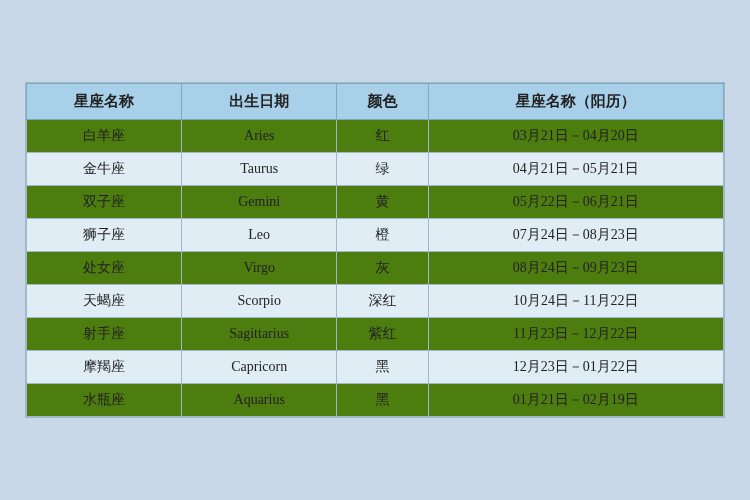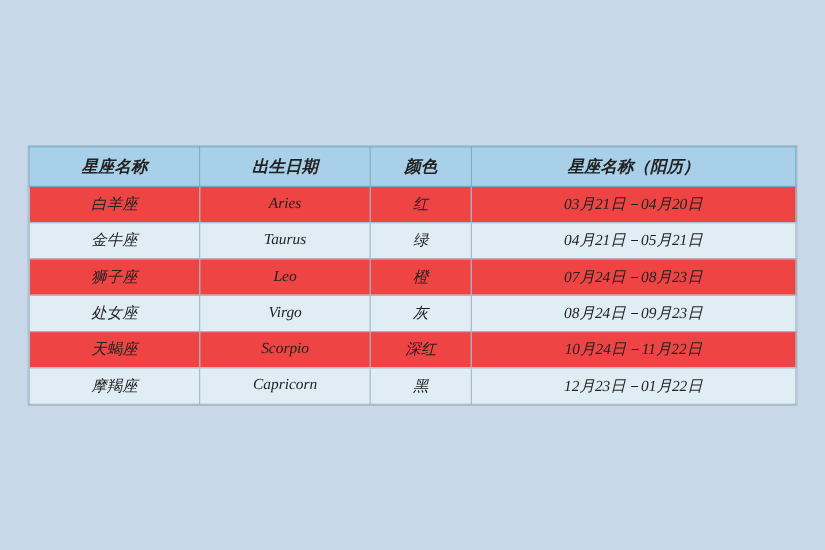--- a/index.html
+++ b/index.html
@@ -15,21 +15,20 @@
       display: flex;
       align-items: center;
       justify-content: center;
       font-family: "SimSun", "宋体", serif;
     }
 
     .table-container {
       background-color: #dce8f0;
       border: 1px solid #a0b8c8;
       width: 700px;
-      font-style: italic;
     }
 
     table {
       width: 100%;
       border-collapse: collapse;
     }
 
     thead tr th {
       background-color: #a8d0e8;
       border: 1px solid #7aaac0;
@@ -39,21 +38,21 @@
       font-weight: bold;
       color: #222;
     }
 
     tbody tr td {
       border: 1px solid #a0b8c8;
       padding: 7px 6px;
       text-align: center;
       font-size: 14px;
       color: #222;
-      background-color: #ef4444;
+      background-color: #4d7c0f;
     }
 
     tbody tr:nth-child(even) td {
       background-color: #e0edf5;
     }
   </style>
 </head>
 <body>
 
 <div class="table-container">
@@ -75,38 +74,56 @@
           <td>红</td>
           <td>03月21日－04月20日</td>
         </tr>
         <tr>
           <td>金牛座</td>
           <td>Taurus</td>
           <td>绿</td>
           <td>04月21日－05月21日</td>
         </tr>
         <tr>
+          <td>双子座</td>
+          <td>Gemini</td>
+          <td>黄</td>
+          <td>05月22日－06月21日</td>
+        </tr>
+        <tr>
           <td>狮子座</td>
           <td>Leo</td>
           <td>橙</td>
           <td>07月24日－08月23日</td>
         </tr>
         <tr>
           <td>处女座</td>
           <td>Virgo</td>
           <td>灰</td>
           <td>08月24日－09月23日</td>
         </tr>
         <tr>
           <td>天蝎座</td>
           <td>Scorpio</td>
           <td>深红</td>
           <td>10月24日－11月22日</td>
         </tr>
         <tr>
+          <td>射手座</td>
+          <td>Sagittarius</td>
+          <td>紫红</td>
+          <td>11月23日－12月22日</td>
+        </tr>
+        <tr>
           <td>摩羯座</td>
           <td>Capricorn</td>
           <td>黑</td>
           <td>12月23日－01月22日</td>
+        </tr>
+        <tr>
+          <td>水瓶座</td>
+          <td>Aquarius</td>
+          <td>黑</td>
+          <td>01月21日－02月19日</td>
         </tr>
       </tbody>
   </table>
 </div>
 
 </body></html>

